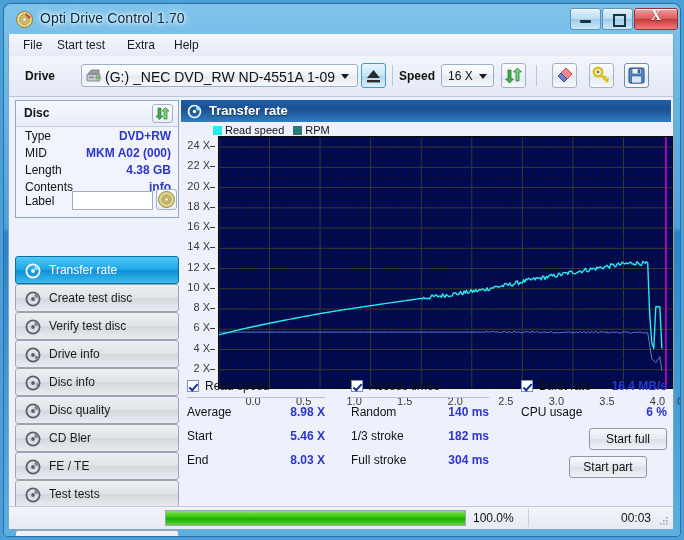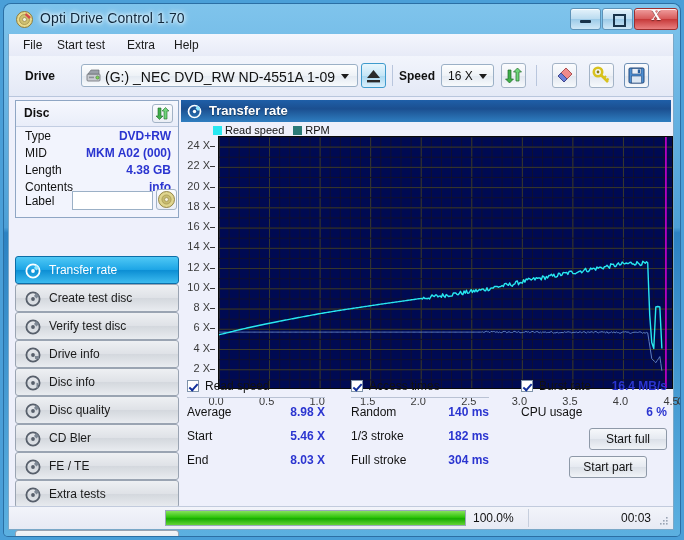--- a/index.html
+++ b/index.html
@@ -177,21 +177,21 @@
     position:absolute;right:5px;font-size:11px;color:#3a3a3a;text-align:right;
     white-space:nowrap;
   }
   .ytickmark{position:absolute;right:0;width:5px;height:1px;background:#3a3a3a;}
   #plot{
     position:absolute;left:37px;top:0;width:455px;height:253px;
     background:#000a52;border:1px solid #0a0a0a;box-sizing:border-box;
     overflow:hidden;
   }
   #xlabels{position:absolute;left:0;top:255px;width:492px;height:20px;}
-  .xtick{position:absolute;top:4px;font-size:11px;color:#3a3a3a;white-space:nowrap;}
+  .xtick{position:absolute;top:4px;font-size:11px;color:#3a3a3a;white-space:nowrap;margin-left:37px;}
   #xunit{position:absolute;right:-2px;top:4px;font-size:11px;color:#3a3a3a;}
   
   #stats{position:absolute;left:0;top:278px;width:490px;height:146px;}
   .chk{
     position:absolute;width:12px;height:12px;background:#fff;
     border:1px solid #7f93aa;box-sizing:border-box;
   }
   .chk:after{
     content:"";position:absolute;left:3px;top:1px;width:3px;height:7px;
     border:solid #11309b;border-width:0 2px 2px 0;transform:rotate(42deg);
@@ -428,21 +428,21 @@
             <path d="M11 2 L14 5 L11.5 7.5 L9 5 Z" fill="#7d8794"></path>
           </svg>
           <span class="nav-lab">FE / TE</span>
         </div>
         <div class="navitem" style="top:224px">
           <svg class="nav-ico" viewBox="0 0 16 16">
             <circle cx="8" cy="8" r="6.6" fill="none" stroke="#575f6b" stroke-width="1.8"></circle>
             <circle cx="8" cy="8" r="1.9" fill="#575f6b"></circle>
             <path d="M11 2 L14 5 L11.5 7.5 L9 5 Z" fill="#7d8794"></path>
           </svg>
-          <span class="nav-lab">Extra tests</span>
+          <span class="nav-lab">Test tests</span>
         </div>
       </div>
 
       <div id="status-window-btn">Status window &gt; &gt;</div>
     </div>
 
     <div id="rightpanel">
 
       <div id="chart-head">
         <svg id="chart-head-ico" viewBox="0 0 15 15">

